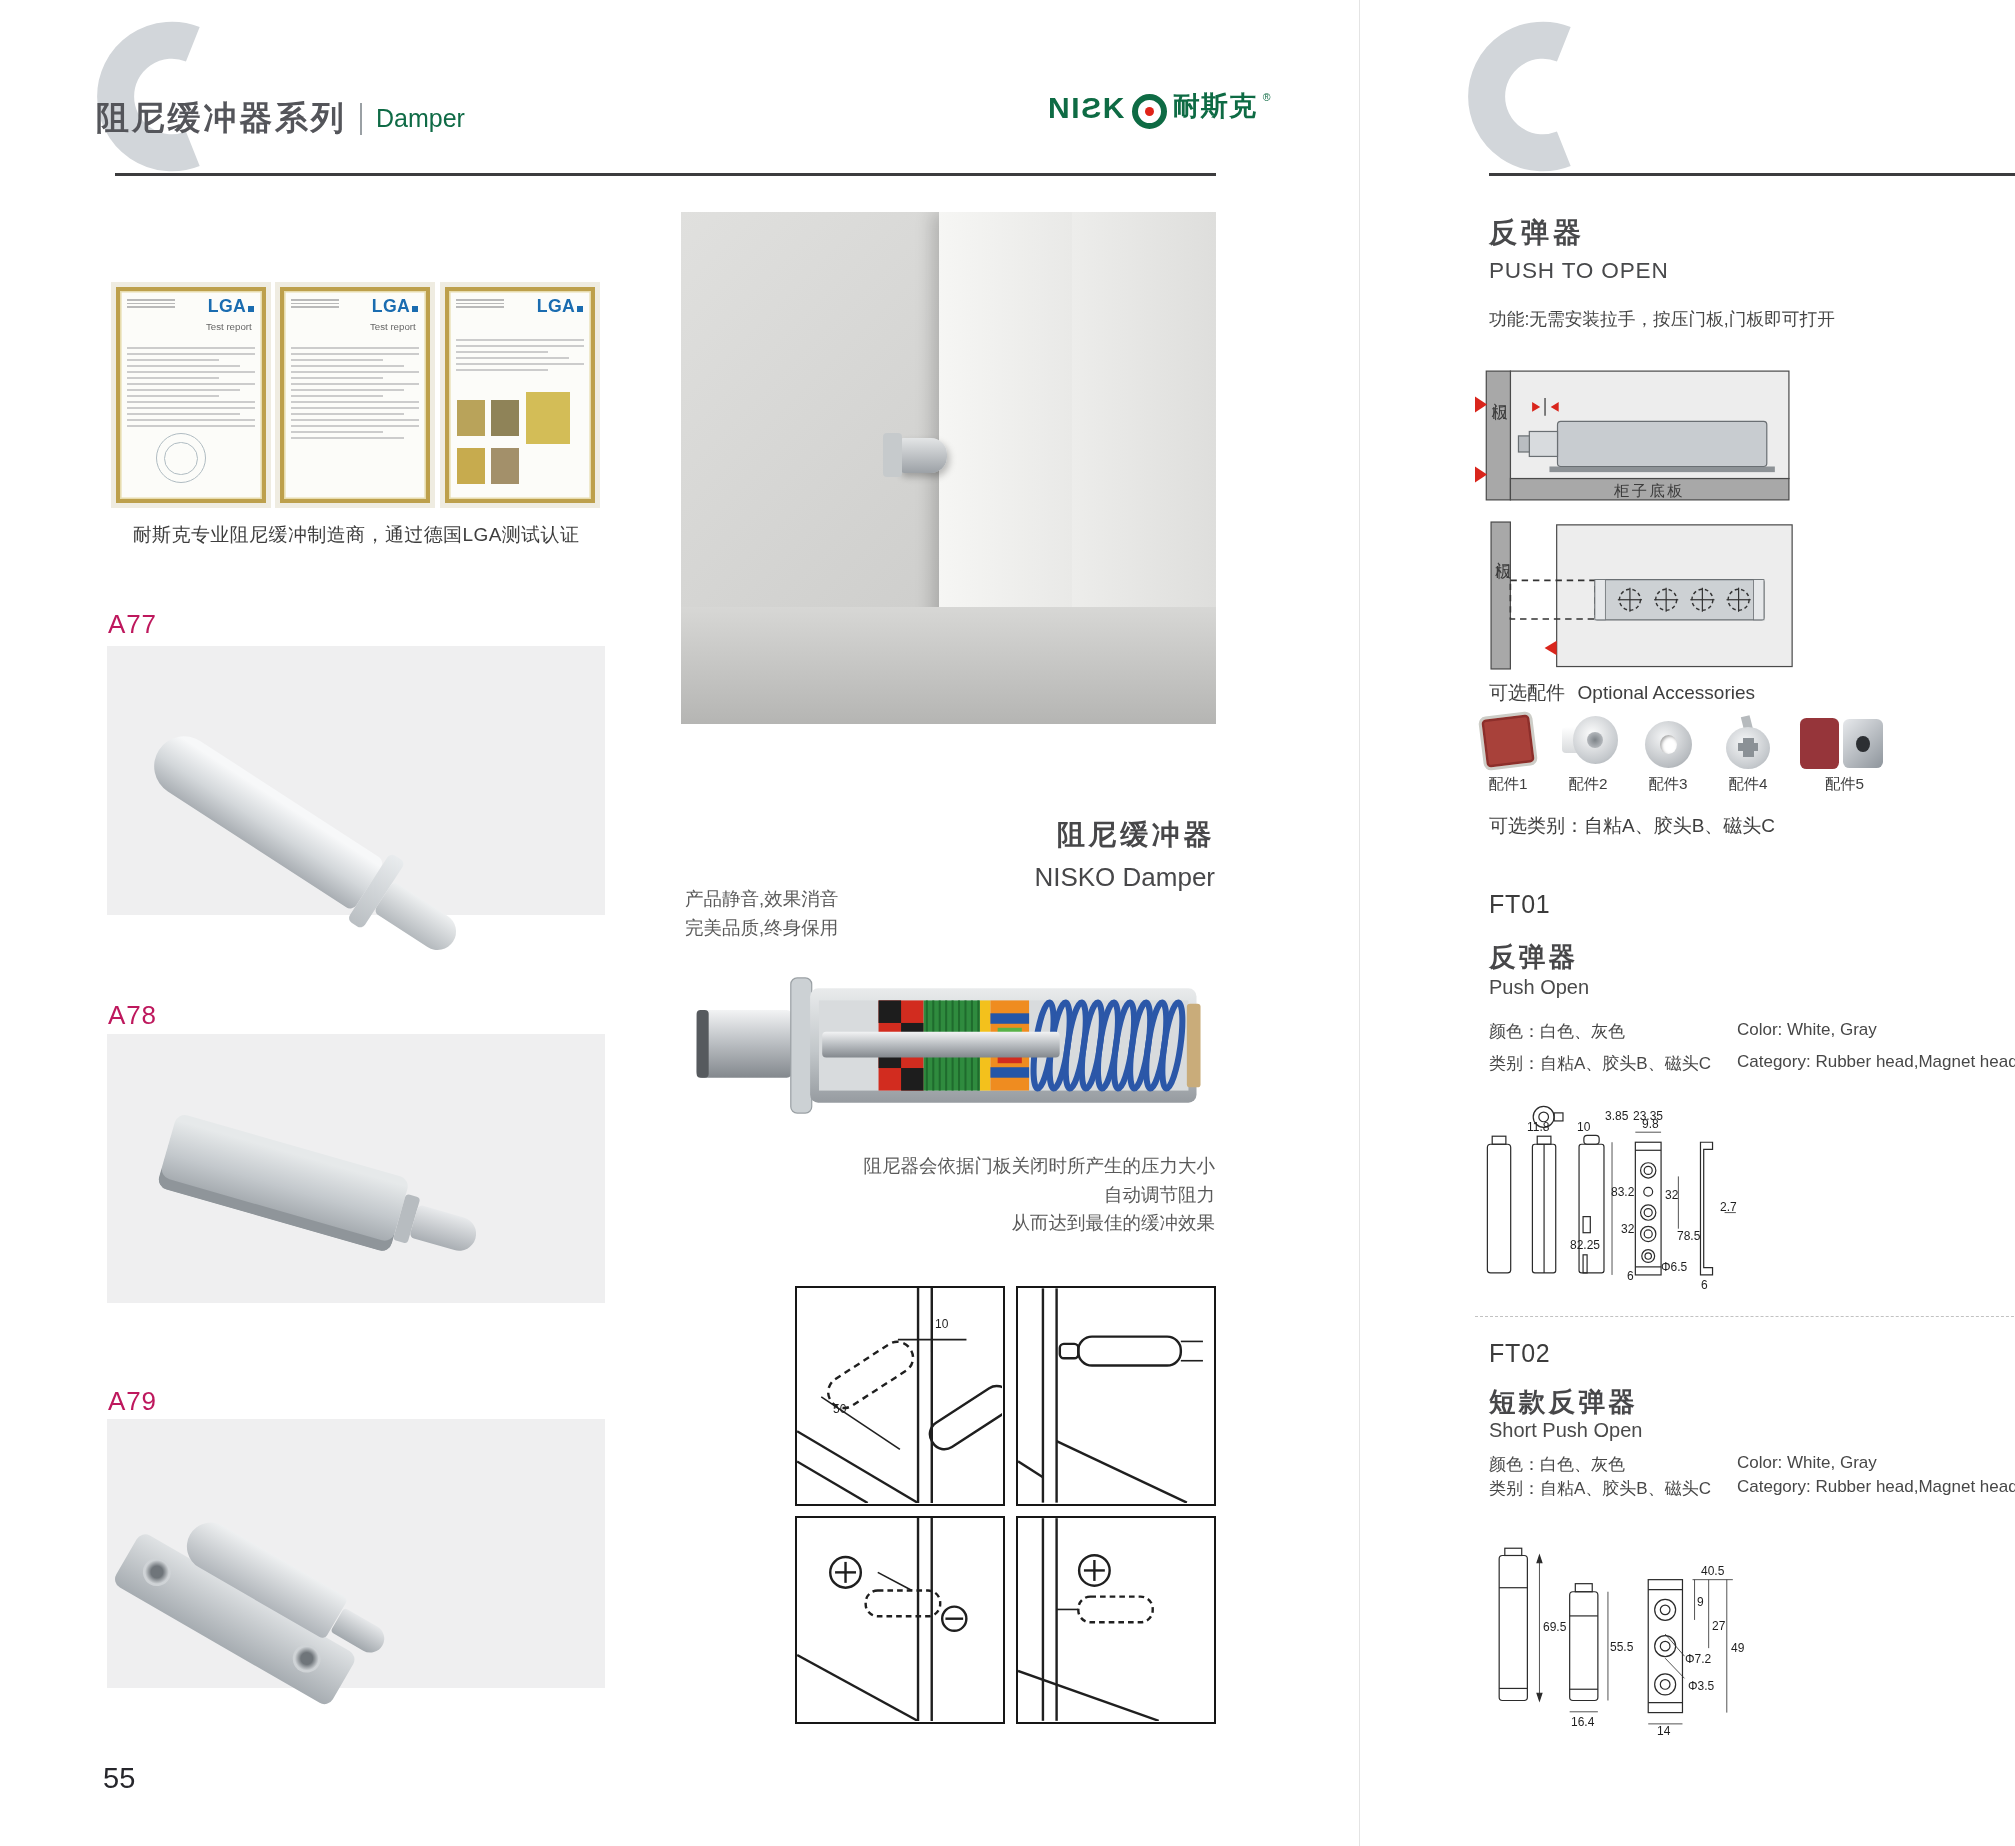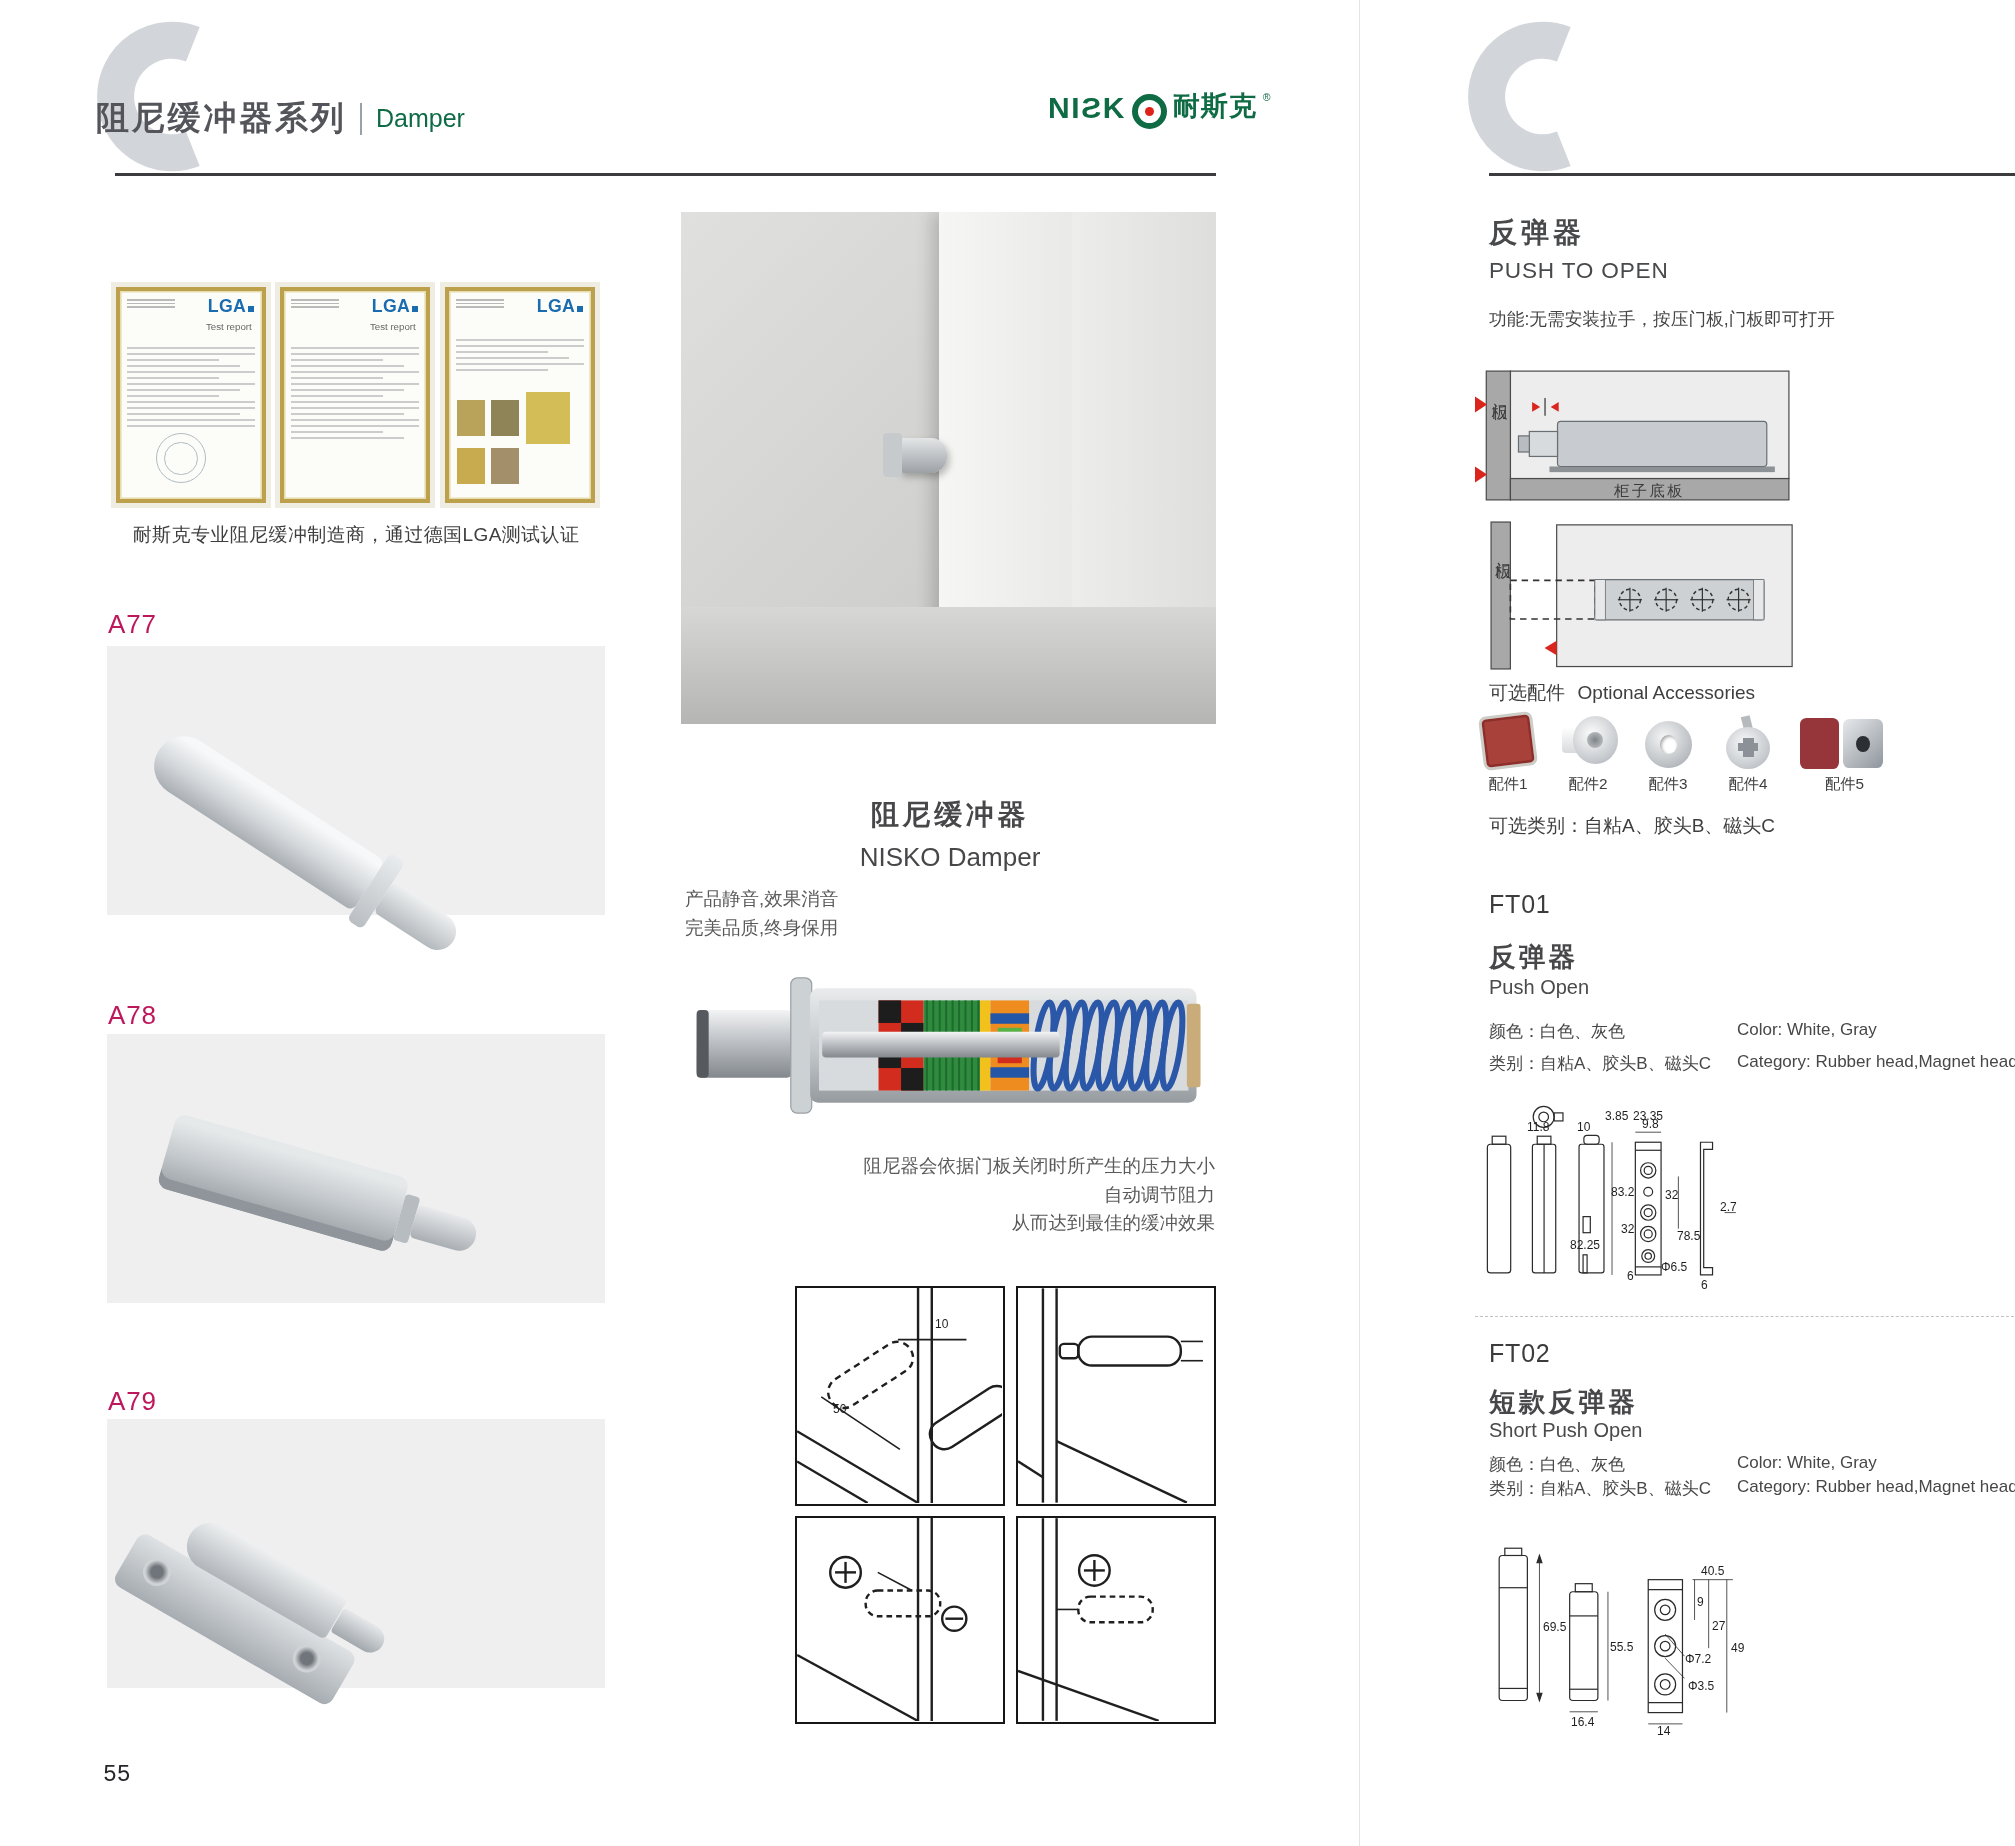--- a/index.html
+++ b/index.html
@@ -44,21 +44,21 @@
   .d-row{display:flex;align-items:center;}
   
   .t-big-cn{font-size:28px;font-weight:bold;color:#474749;letter-spacing:3.6px;}
   .t-big-en{font-size:26px;color:#474749;}
   .t-body{font-size:18.5px;color:#5a5a5a;line-height:1.55;}
   .spec{font-size:17px;color:#474747;}
   .dim{position:absolute;font-size:12px;color:#1f1f1f;white-space:nowrap;}
   .vtext{writing-mode:vertical-rl;text-orientation:upright;font-size:16px;color:#3c3c3c;letter-spacing:3.2px;}
   .diagbox{position:absolute;border:2.4px solid #161616;background:#fff;box-sizing:border-box;}
   .acc-label{font-size:15.3px;color:#3e3e3e;text-align:center;display:block;margin-top:5.6px;}
-  .pagenum{font-family:Liberation Mono, monospace;font-size:23px;color:#26262b;}
+  .pagenum{font-family:Liberation Sans, sans-serif;font-size:29px;color:#26262b;}
   svg{display:block;}
 </style>
 </head>
 <body>
 
 <div class="sheet">
 
   <svg class="abs" style="left:60px;top:6px" width="149" height="181" viewBox="0 0 370 450">
     <path d="M 330 355 A 140 140 0 1 1 330 95" fill="none" stroke="#d2d6da" stroke-width="92"></path>
   </svg>
@@ -191,21 +191,21 @@
   </div>
 
   <div class="abs" style="left:681px;top:212px;width:535px;height:512px;background:linear-gradient(135deg,#e0e0de 0%,#cfcfcd 60%,#bdbdbb 100%);overflow:hidden">
     <div class="abs" style="left:258px;top:0;width:133px;height:512px;background:linear-gradient(90deg,#f6f6f4,#e9e9e7);box-shadow:-7.3px 0 16px rgba(0,0,0,.18)"></div>
     <div class="abs" style="left:391px;top:0;width:144px;height:512px;background:linear-gradient(90deg,#ededeb,#dededc)"></div>
     <div class="abs" style="left:0px;top:395px;width:535px;height:117px;background:linear-gradient(#d7d7d5,#b5b5b3)"></div>
     <div class="abs" style="left:218px;top:226px;width:48px;height:35px;background:linear-gradient(#e3e5e6,#9ca1a6);border-radius:4.8px 16px 16px 4.8px;box-shadow:2.4px 4px 7.3px rgba(0,0,0,.25)"></div>
     <div class="abs" style="left:202px;top:221px;width:19.3px;height:44px;background:#c6cacc;border-radius:4px"></div>
   </div>
 
-  <div class="abs" style="left:685px;top:796px;width:530px;text-align:center">
+  <div class="abs" style="left:685px;top:816px;width:530px;text-align:right">
     <div class="t-big-cn">阻尼缓冲器</div>
     <div class="t-big-en" style="margin-top:8px">NISKO Damper</div>
   </div>
   <div class="abs t-body" style="left:685px;top:885px;width:530px;text-align:left">
     <div>产品静音,效果消音</div>
     <div>完美品质,终身保用</div>
   </div>
 
   <svg class="abs" style="left:689px;top:965px" width="528" height="161" viewBox="0 0 1310 400">
     <defs>

